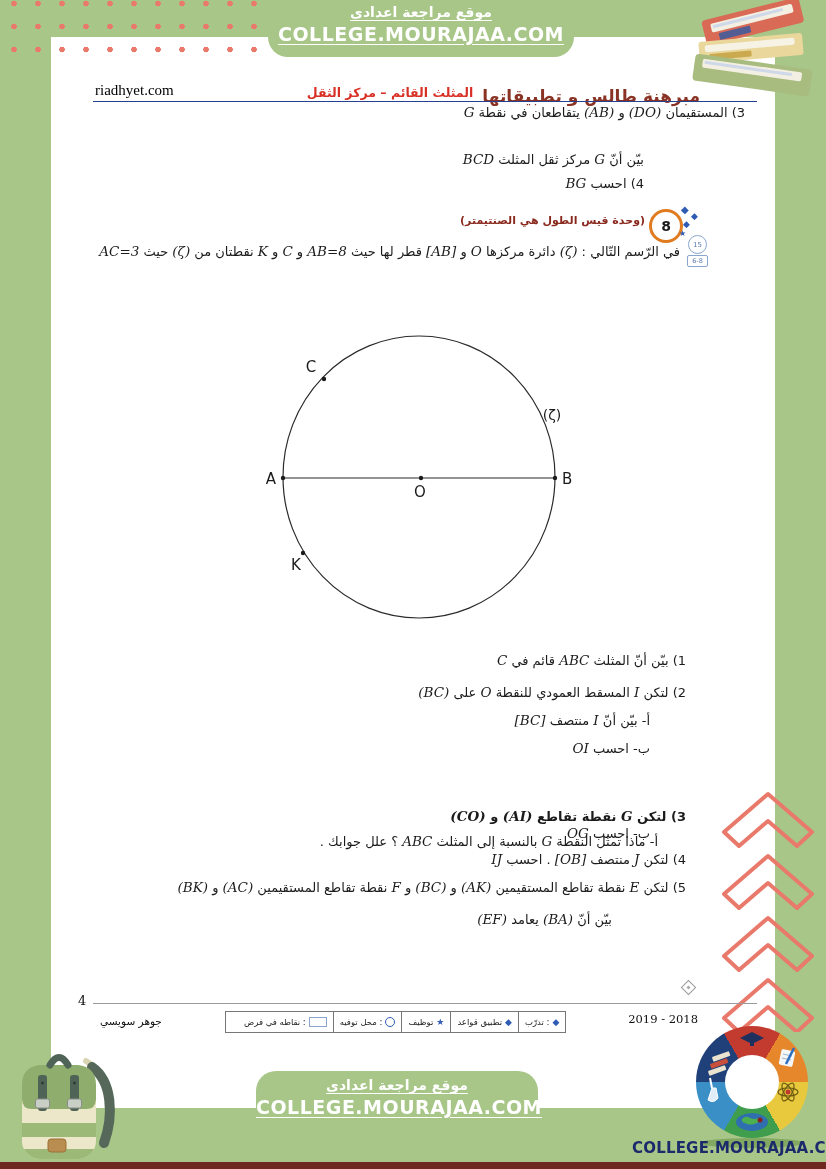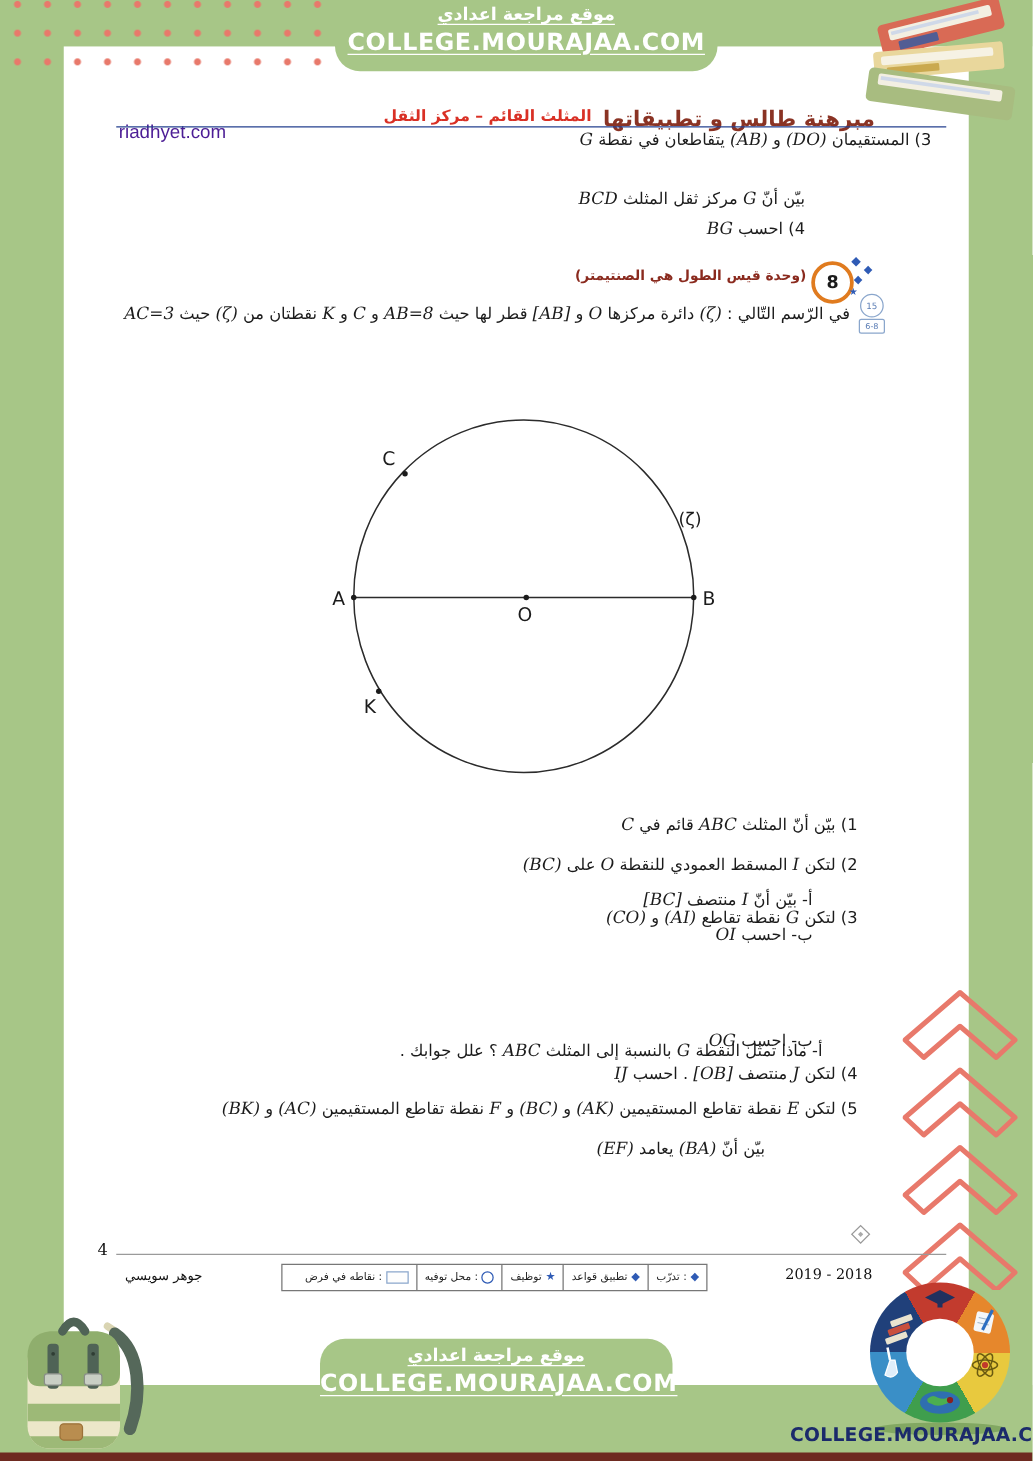--- a/index.html
+++ b/index.html
@@ -21,21 +21,21 @@
   .band-bottom{position:absolute;left:0;top:1108px;width:826px;height:61px;background:#a7c687;z-index:5;}
   .tab-bottom{position:absolute;left:256px;top:1071px;width:282px;height:60px;background:#a7c687;
     border-radius:20px 20px 0 0;z-index:7;text-align:center;}
   .banner-title{display:block;color:#ffffff;font-weight:bold;font-size:14px;margin-top:4px;
     text-decoration:underline;text-underline-offset:3px;}
   .banner-url{display:block;color:#ffffff;font-weight:bold;font-size:19px;letter-spacing:0.5px;margin-top:3px;
     text-decoration:underline;text-underline-offset:3px;font-family:"DejaVu Sans",sans-serif;}
   .maroon-strip{position:absolute;left:0;top:1162px;width:826px;height:7px;background:#6e2a20;z-index:9;}
 
   
-  .doc-site{position:absolute;left:95px;top:97px;font-family:Liberation Sans, sans-serif;font-size:15px;color:#4c1d95;z-index:8;}
+  .doc-site{position:absolute;left:95px;top:82px;font-family:Liberation Serif, serif;font-size:15px;color:#000000;z-index:8;}
   .doc-title{position:absolute;left:290px;top:85px;width:200px;text-align:center;direction:rtl;
     color:#d93025;font-weight:bold;font-size:12.5px;z-index:8;}
   .doc-topic{position:absolute;right:126px;top:86px;direction:rtl;color:#8a3324;font-size:17px;font-weight:600;z-index:8;}
   .doc-rule{position:absolute;left:93px;top:101px;width:664px;border-top:1.6px solid #24408f;z-index:8;}
 
   
   .ar-line{position:absolute;direction:rtl;font-size:13px;color:#1b1b1b;white-space:nowrap;z-index:8;line-height:17px;}
   .ar-line .m{font-family:"DejaVu Serif",serif;font-style:italic;direction:ltr;unicode-bidi:isolate;font-size:13.5px;}
 
   
@@ -145,21 +145,21 @@
   <text x="53" y="47" text-anchor="middle">C</text>
   <text x="38" y="245" text-anchor="middle">K</text>
   <text x="162" y="172" text-anchor="middle">O</text>
   <text x="294" y="95" text-anchor="middle" style="font-size:14px;">(ζ)</text>
 </svg>
 
 <div class="ar-line" style="right:140px;top:652px;"><span class="ar">1)  بيّن أنّ المثلث </span><span class="m">ABC</span><span class="ar"> قائم في </span><span class="m">C</span></div>
 <div class="ar-line" style="right:140px;top:684px;"><span class="ar">2)  لتكن </span><span class="m">I</span><span class="ar"> المسقط العمودي للنقطة </span><span class="m">O</span><span class="ar"> على </span><span class="m">(BC)</span></div>
 <div class="ar-line" style="right:176px;top:712px;"><span class="ar">أ-  بيّن أنّ </span><span class="m">I</span><span class="ar"> منتصف </span><span class="m">[BC]</span></div>
 <div class="ar-line" style="right:176px;top:740px;"><span class="ar">ب-  احسب </span><span class="m">OI</span></div>
-<div class="ar-line" style="right:140px;top:726px;"><span class="ar">3)  لتكن </span><span class="m">G</span><span class="ar"> نقطة تقاطع </span><span class="m">(AI)</span><span class="ar"> و </span><span class="m">(CO)</span></div>
+<div class="ar-line" style="right:140px;top:808px;font-weight:bold;"><span class="ar">3)  لتكن </span><span class="m">G</span><span class="ar"> نقطة تقاطع </span><span class="m">(AI)</span><span class="ar"> و </span><span class="m">(CO)</span></div>
 <div class="ar-line" style="right:168px;top:797px;margin-top:36px;"><span class="ar">أ-  ماذا تمثل النقطة </span><span class="m">G</span><span class="ar"> بالنسبة إلى المثلث </span><span class="m">ABC</span><span class="ar"> ؟ علل جوابك .</span></div>
 <div class="ar-line" style="right:176px;top:825px;"><span class="ar">ب-  احسب </span><span class="m">OG</span></div>
 <div class="ar-line" style="right:140px;top:851px;"><span class="ar">4)  لتكن </span><span class="m">J</span><span class="ar"> منتصف </span><span class="m">[OB]</span><span class="ar"> . احسب </span><span class="m">IJ</span></div>
 <div class="ar-line" style="right:140px;top:879px;"><span class="ar">5)  لتكن </span><span class="m">E</span><span class="ar"> نقطة تقاطع المستقيمين </span><span class="m">(AK)</span><span class="ar"> و </span><span class="m">(BC)</span><span class="ar"> و </span><span class="m">F</span><span class="ar"> نقطة تقاطع المستقيمين </span><span class="m">(AC)</span><span class="ar"> و </span><span class="m">(BK)</span></div>
 <div class="ar-line" style="right:214px;top:911px;"><span class="ar">بيّن أنّ </span><span class="m">(BA)</span><span class="ar"> يعامد </span><span class="m">(EF)</span></div>
 
 <svg class="chevrons-svg" width="104" height="250" viewBox="0 0 104 250">
   <defs>
     <path id="chev" d="M46,4 L90,42 L75,56 L46,31 L17,56 L2,42 Z"></path>
   </defs>

